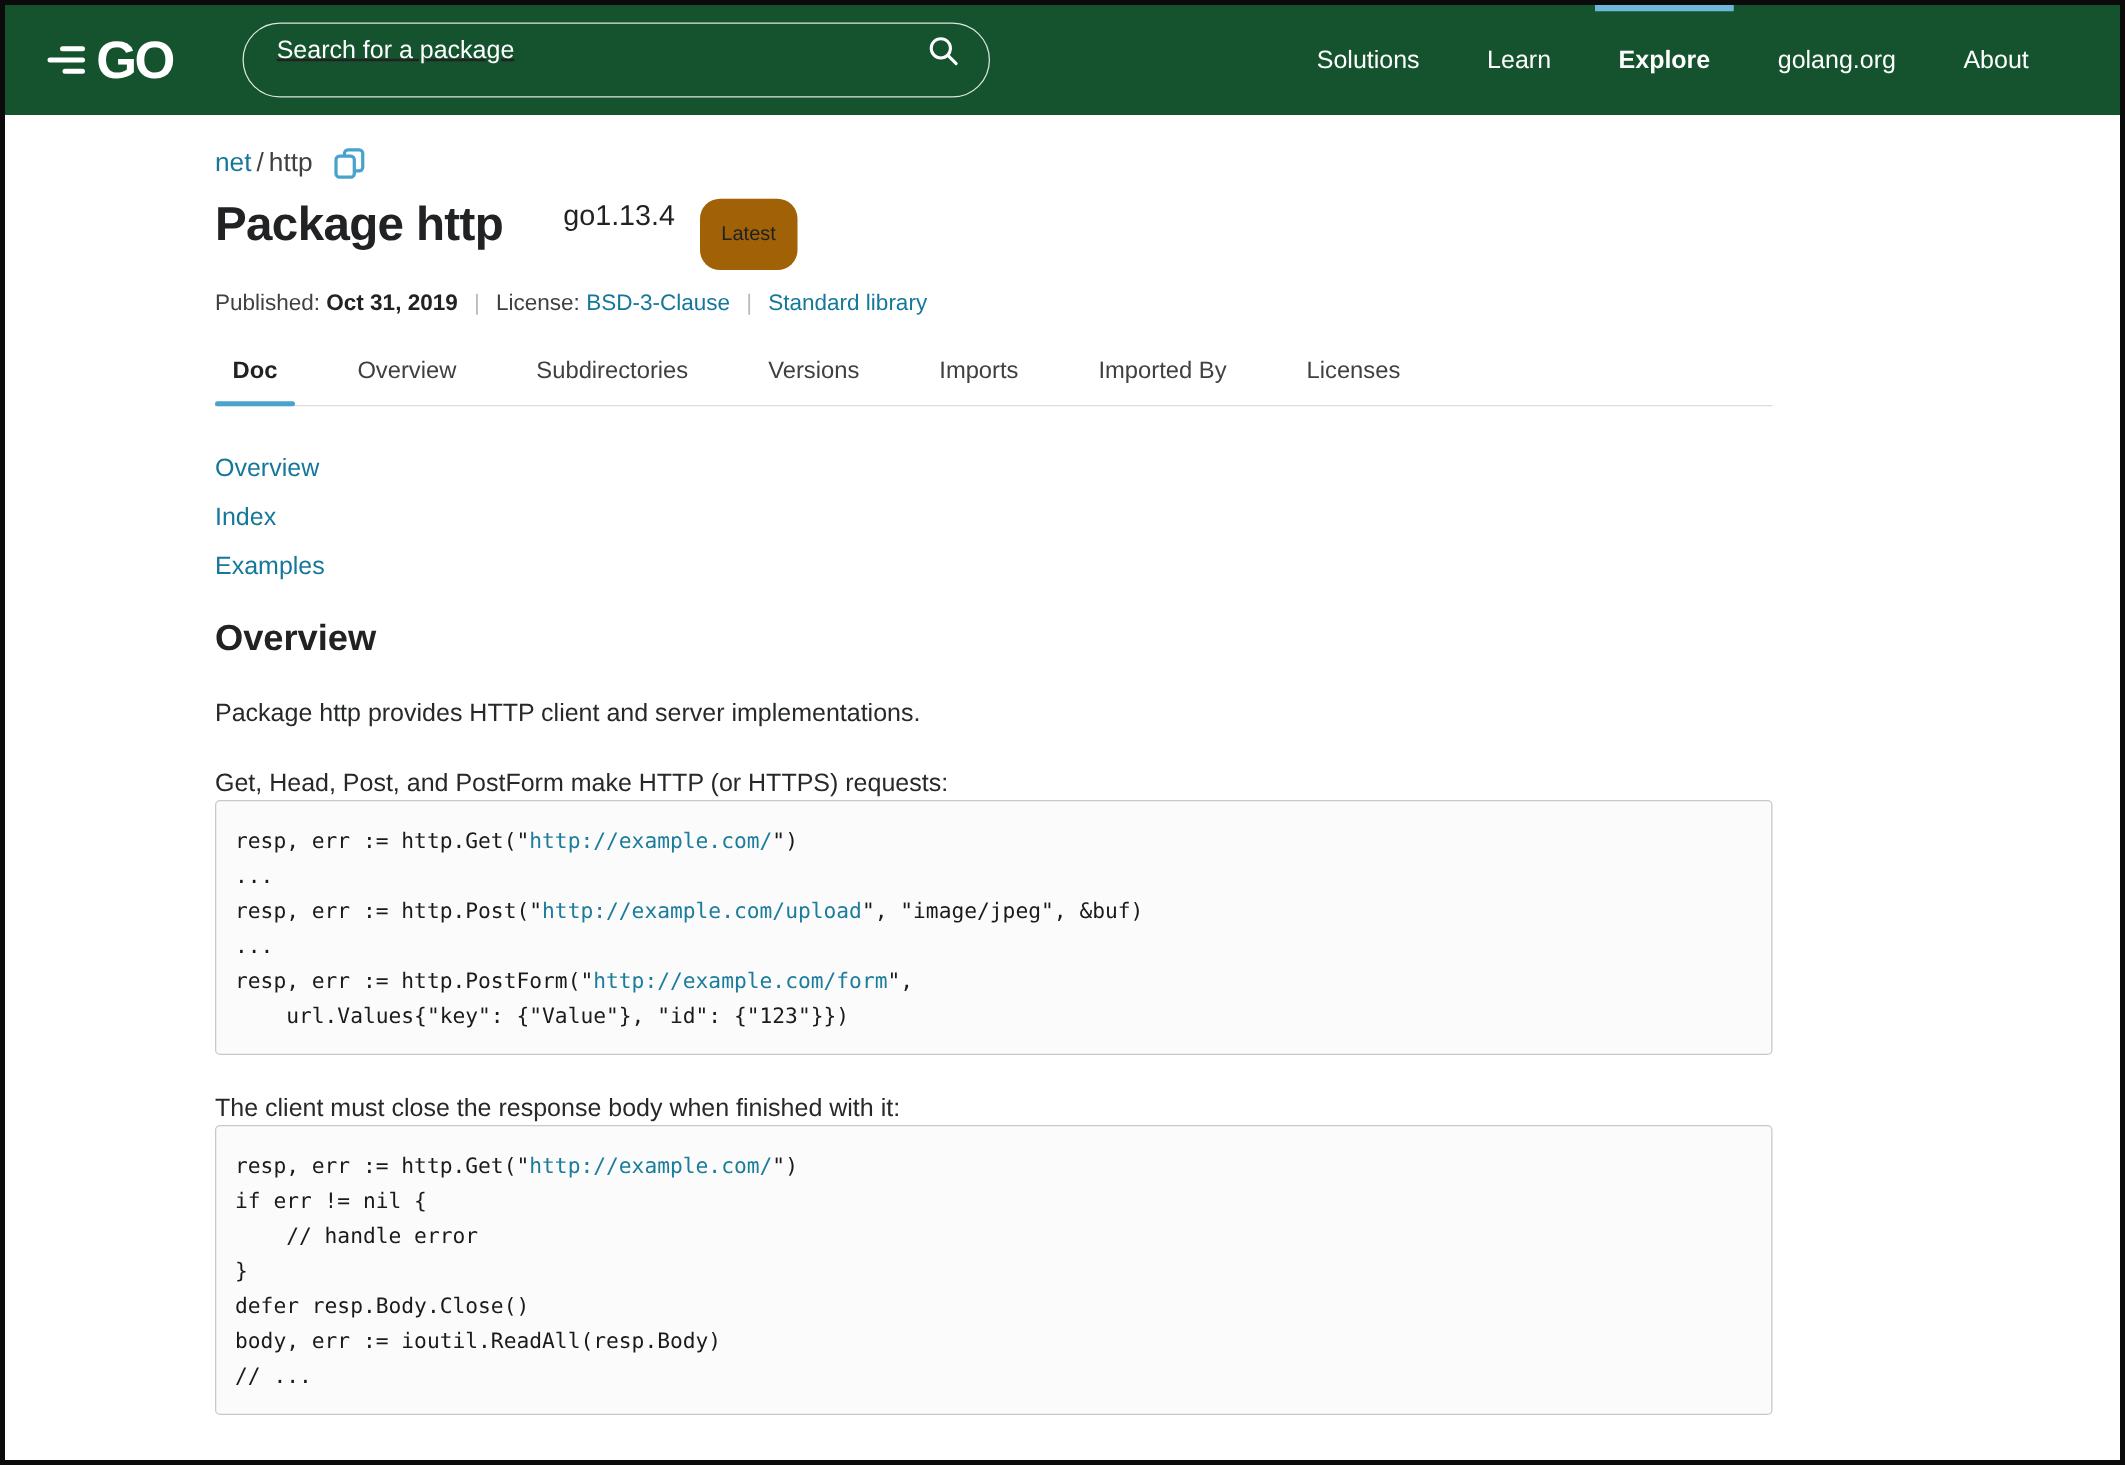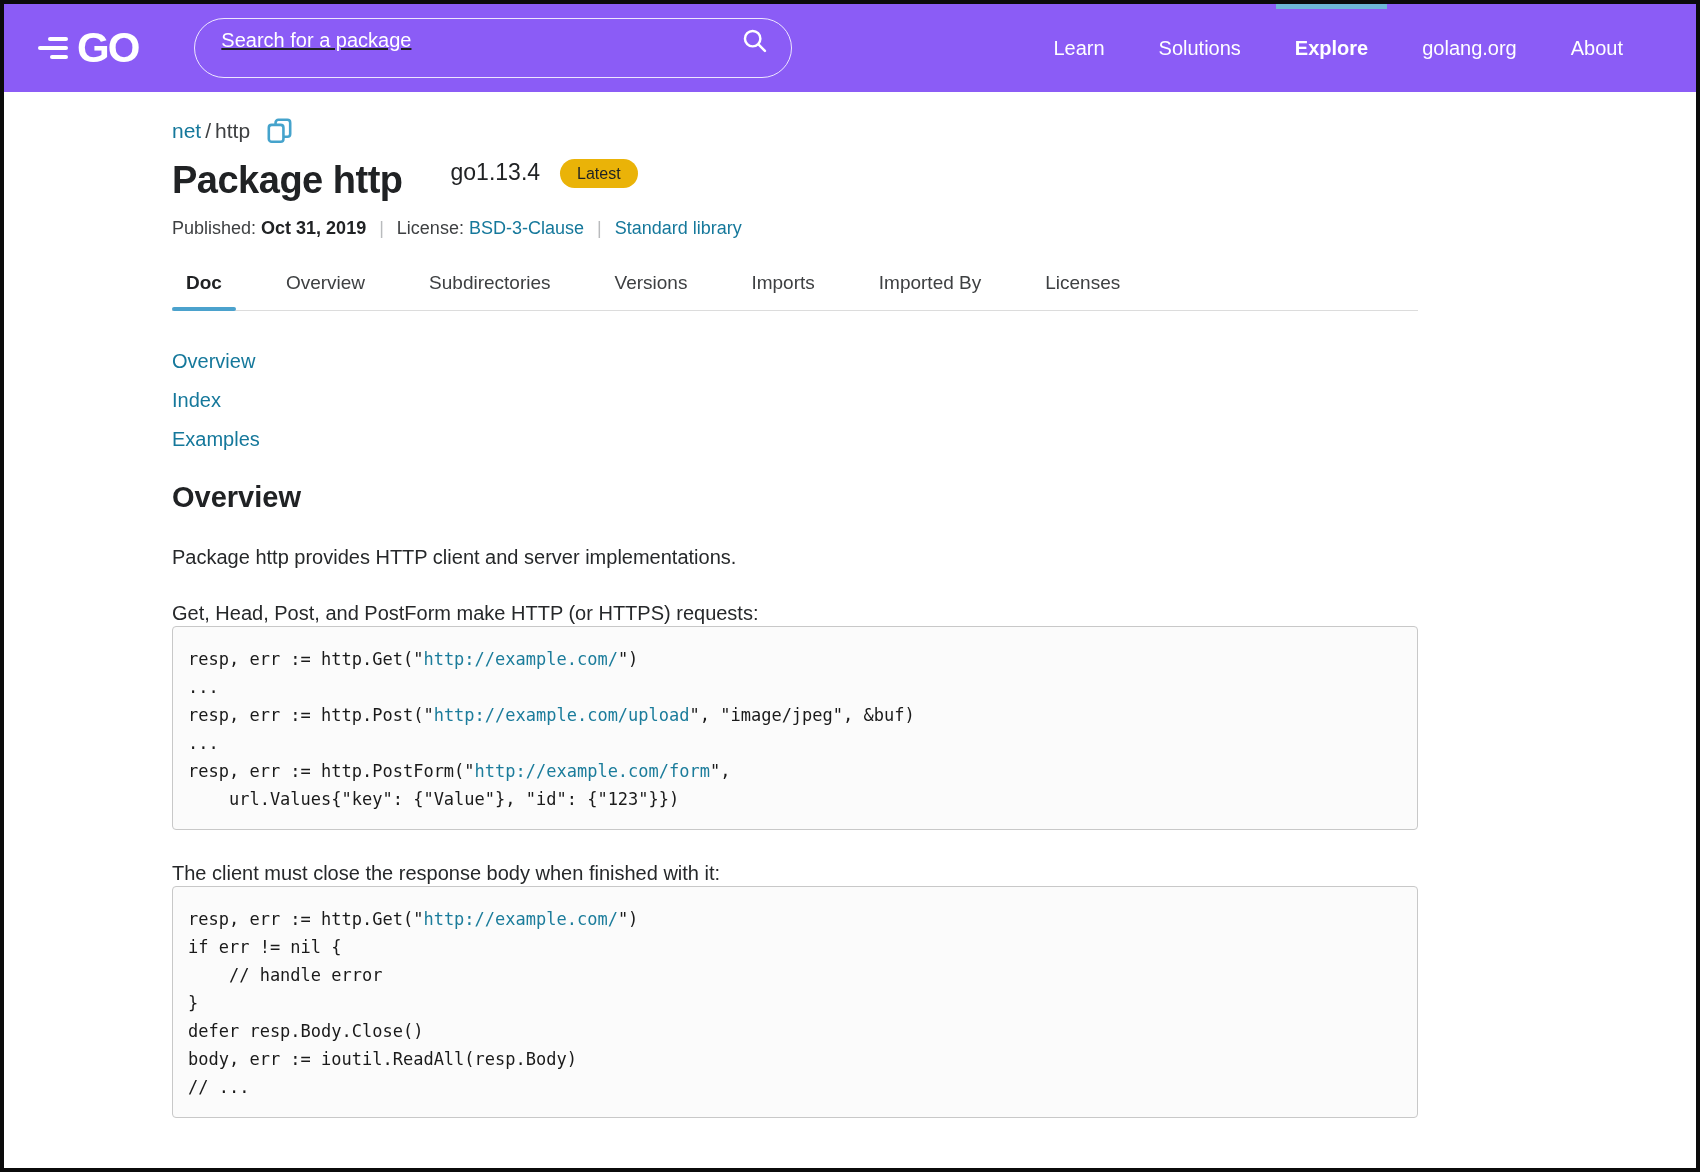--- a/index.html
+++ b/index.html
@@ -7,21 +7,21 @@
   body {
     font-family:"Liberation Sans", sans-serif;
     background:#ffffff;
     border:4px solid #0b0b0b;
     color:#202224;
     overflow:hidden;
   }
   
   .site-header {
     height:88px;
-    background:#8b5cf6;
+    background:#14532d;
     display:flex;
     align-items:center;
     padding:0 46px 0 34px;
     position:relative;
   }
   .logo {
     display:flex; align-items:center; gap:9px;
     color:#fff; margin-right:56px; cursor:pointer;
   }
   .logo-lines { display:flex; flex-direction:column; align-items:flex-end; gap:5px; }
@@ -59,23 +59,23 @@
   
   .container { padding-left:168px; width:1414px; }
   .breadcrumb { margin-top:25px; font-size:21px; display:flex; align-items:center; gap:4px; }
   .breadcrumb a { color:#15789b; text-decoration:none; cursor:pointer; }
   .breadcrumb .crumb-current { color:#3e4042; }
   .copy-btn { background:none; border:none; cursor:pointer; margin-left:12px; display:flex; }
   .title-row { margin-top:15px; display:flex; align-items:flex-start; gap:20px; }
   .pkg-title { font-size:38px; font-weight:700; color:#202224; letter-spacing:-.5px; }
   .pkg-version { font-size:23px; color:#202224;margin-left:28px; }
   .badge {
-    background:#eab308; color:#1d2124;
+    background:#a16207; color:#1d2124;
     font-size:16px; border-radius:16px;
-    padding:5px 17px; line-height:1.2;
+    padding:19px 17px; line-height:1.2;
   }
   .meta-row { margin-top:16px; font-size:18px; color:#3e4042; display:flex; align-items:center; gap:13px; }
   .meta-row b { color:#202224; }
   .meta-row a { color:#15789b; text-decoration:none; cursor:pointer; }
   .meta-sep { color:#b9bbbd; }
   
   .tabbar { margin-top:33px; border-bottom:1px solid #dcdcdc; display:flex; }
   .tab {
     font-size:19px; color:#3e4042; text-decoration:none; cursor:pointer;
     padding:0 14px 16px 14px; margin-right:36px;
@@ -120,22 +120,22 @@
   <div class="search-wrap">
     <input class="search-input" type="text" value="" placeholder="Search for a package" style="">
     <button class="search-btn">
       <svg width="28" height="28" viewBox="0 0 24 24" fill="none" stroke="#ffffff" stroke-width="2.1" stroke-linecap="round">
         <circle cx="10" cy="10" r="6.6"></circle>
         <line x1="15.2" y1="15.2" x2="20.5" y2="20.5"></line>
       </svg>
     </button>
   </div>
   <nav class="site-nav">
+      <a class="nav-item">Solutions</a>
       <a class="nav-item">Learn</a>
-      <a class="nav-item">Solutions</a>
       <a class="nav-item active">Explore</a>
       <a class="nav-item">golang.org</a>
       <a class="nav-item">About</a>
     </nav>
 </header>
 
 <main class="container">
 
   <div class="breadcrumb">
     <a>net</a>

